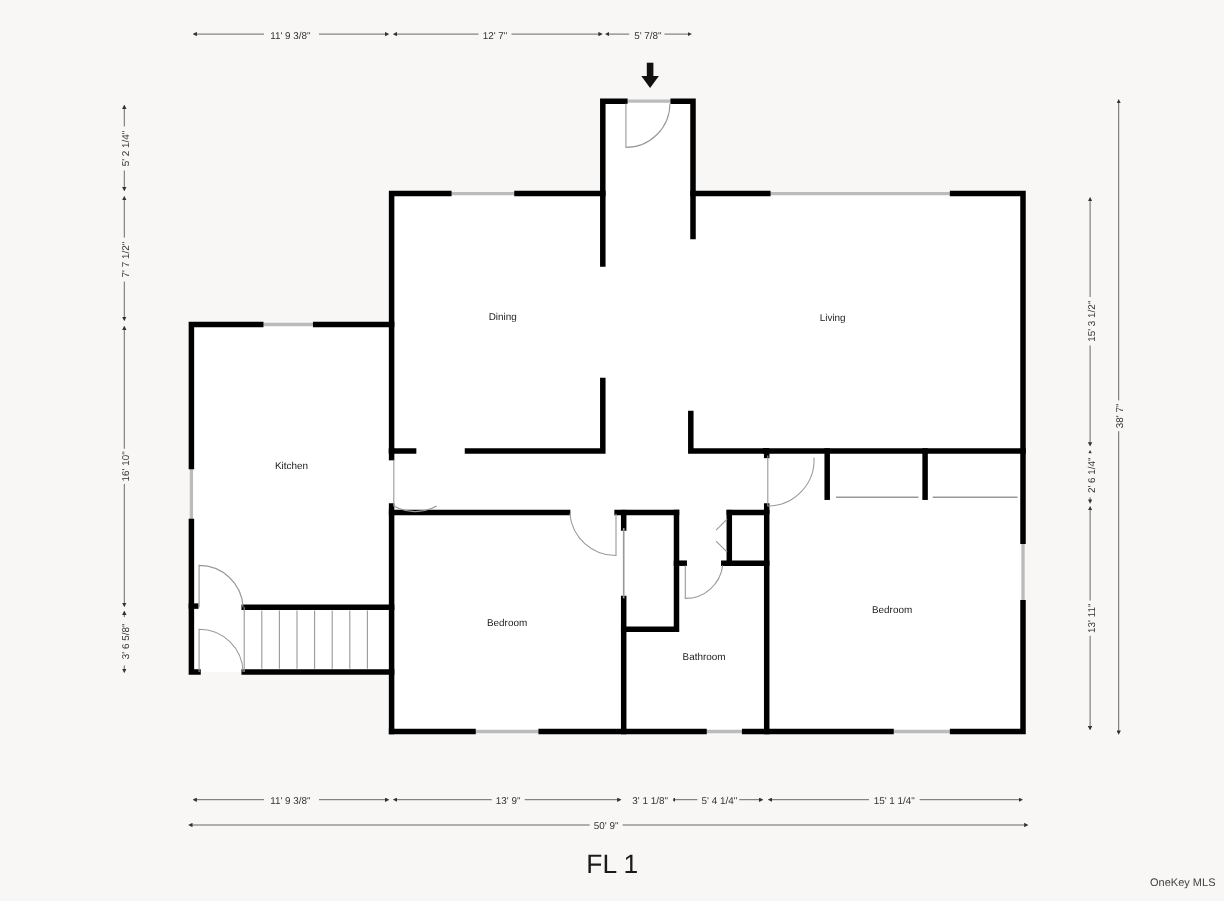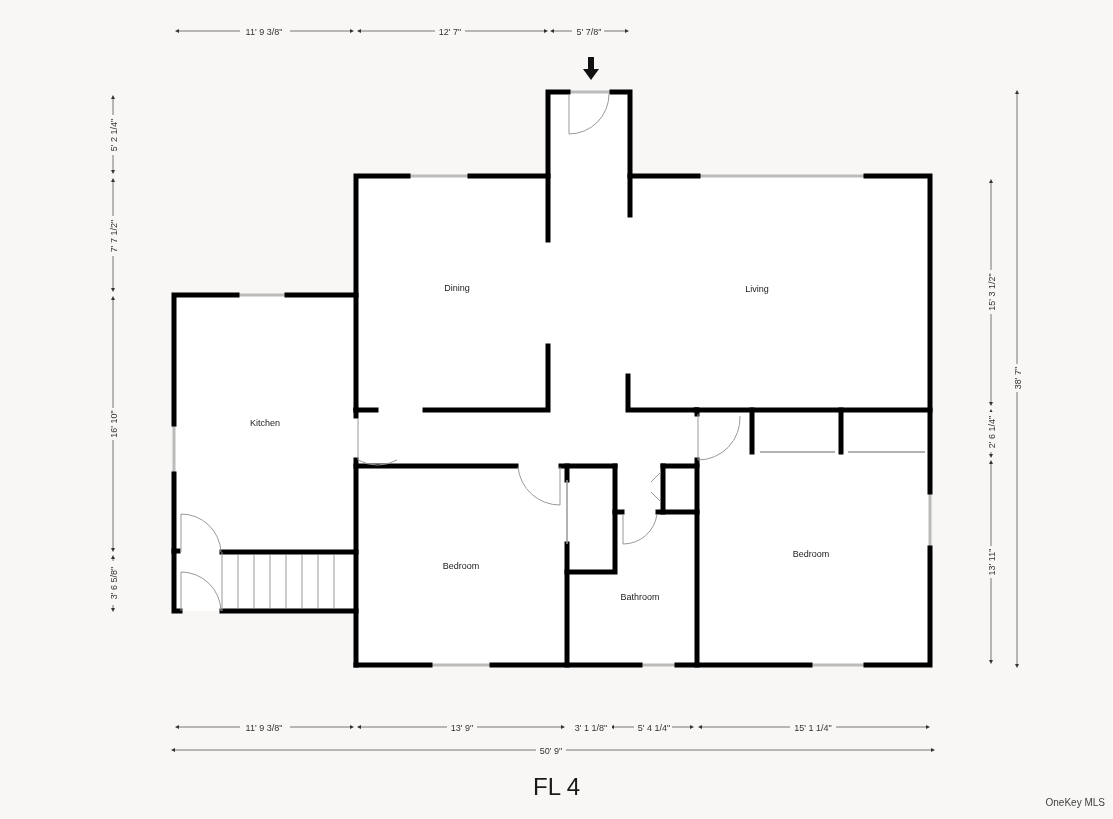--- a/index.html
+++ b/index.html
@@ -209,14 +209,14 @@
     <text class="dim-label" x="591" y="731" text-anchor="middle">3' 1 1/8"</text>
     <rect x="634" y="721" width="38" height="12" fill="#f8f7f5"></rect>
     <text class="dim-label" x="654" y="731" text-anchor="middle">5' 4 1/4"</text>
     <rect x="790" y="721" width="46" height="12" fill="#f8f7f5"></rect>
     <text class="dim-label" x="813" y="731" text-anchor="middle">15' 1 1/4"</text>
     <rect x="536" y="744" width="30" height="12" fill="#f8f7f5"></rect>
     <text class="dim-label" x="551" y="754" text-anchor="middle">50' 9"</text>
   </g>
 </svg>
 
-<div class="floor-title">FL 4</div>
+<div class="floor-title">FL 1</div>
 <div class="watermark">OneKey MLS</div>
 
 </body></html>

